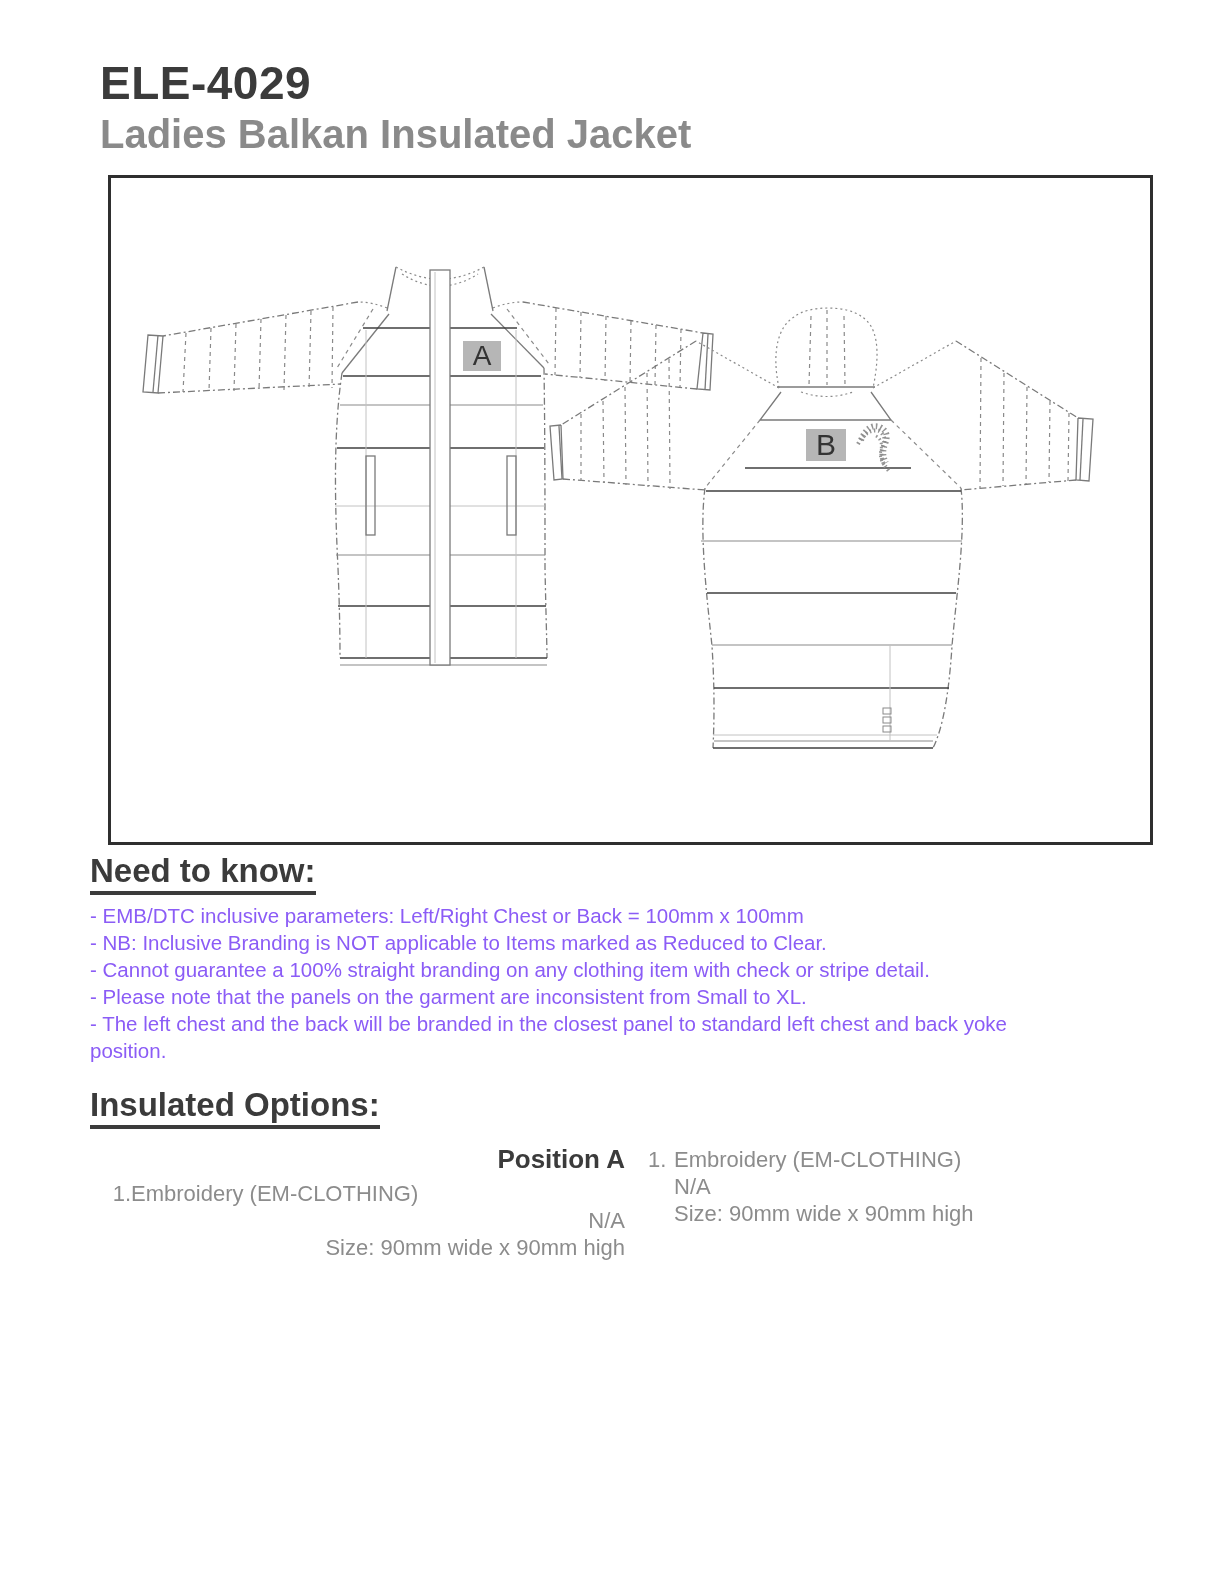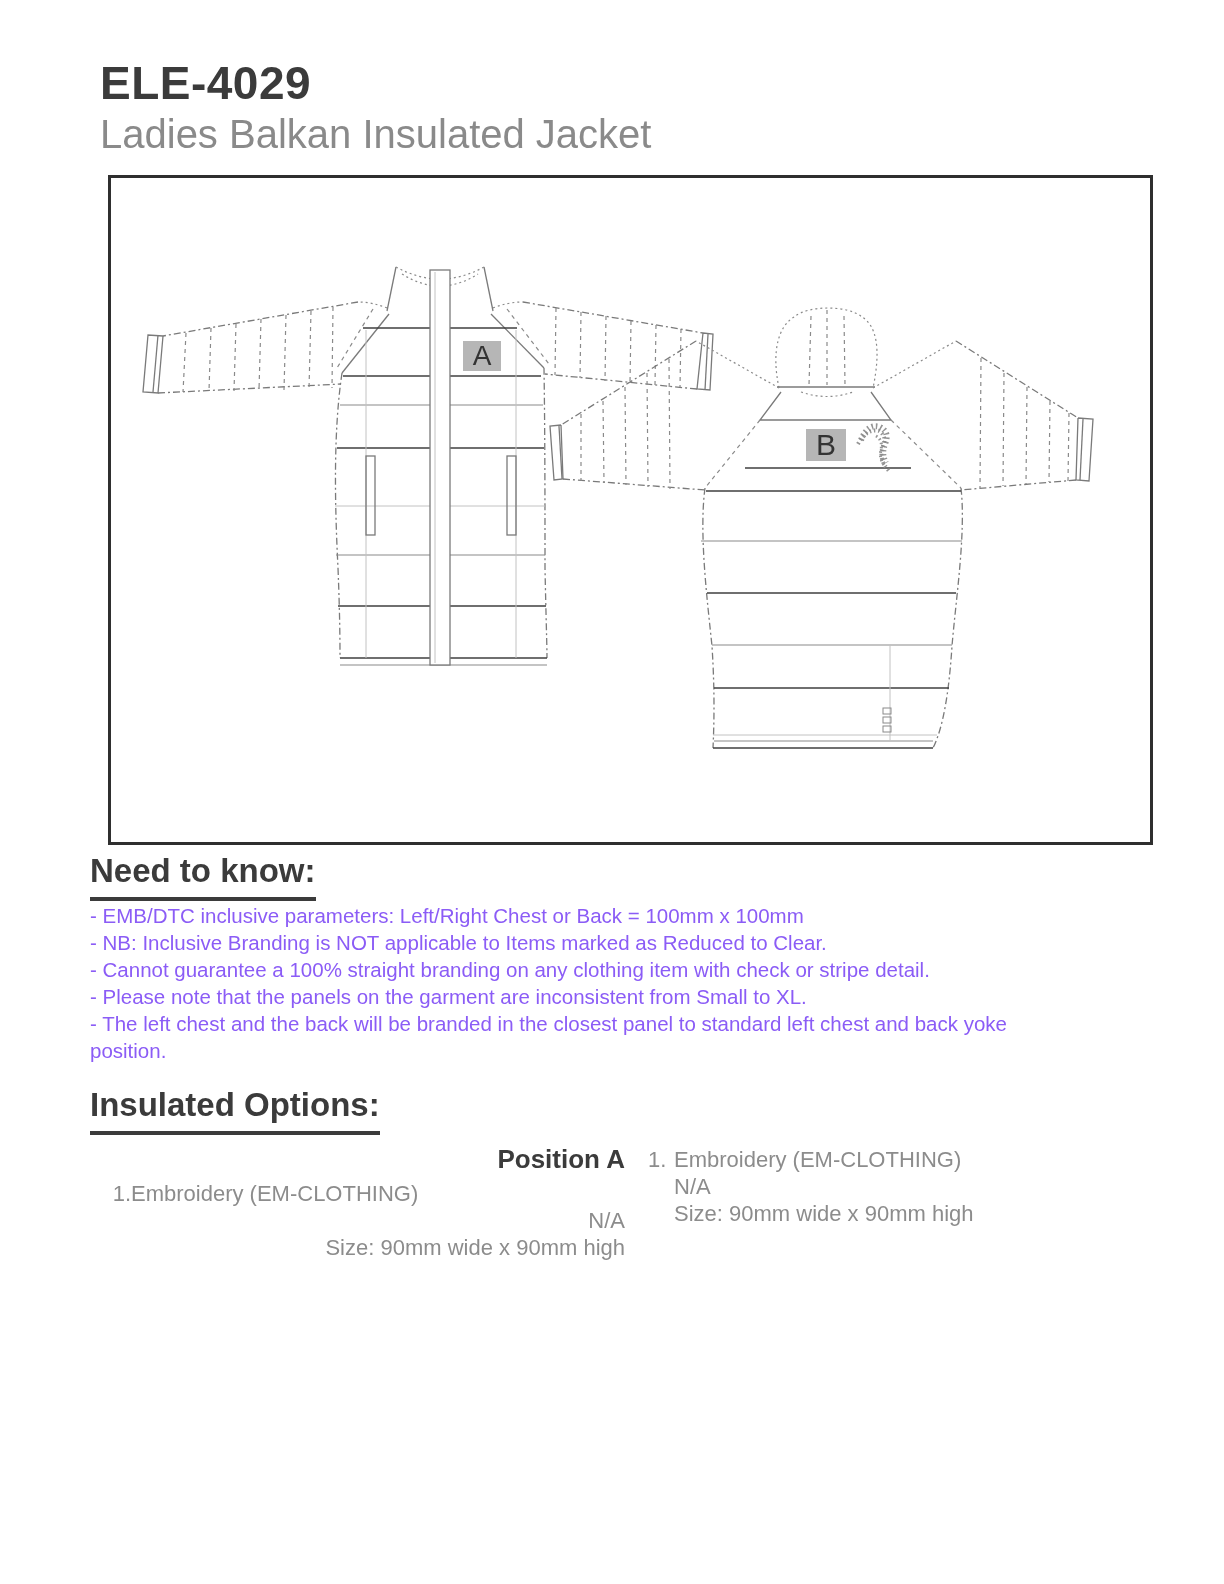--- a/index.html
+++ b/index.html
@@ -16,39 +16,39 @@
     left:100px; top:56px;
     font-size:46px;
     font-weight:bold;
     color:#3b3b3b;
     letter-spacing:0.5px;
   }
   .subtitle{
     position:absolute;
     left:100px; top:112px;
     font-size:40px;
-    font-weight:400;
+    font-weight:700;
     color:#8a8a8a;
   }
   .drawing-box{
     position:absolute;
     left:108px; top:175px;
     width:1039px; height:664px;
     border:3px solid #2f2f2f;
     background:#ffffff;
   }
   .drawing-box svg{display:block;width:100%;height:100%;}
   .section-heading{
     position:absolute;
     margin:0;
     font-size:33px;
     font-weight:bold;
     color:#3b3b3b;
     border-bottom:4px solid #3b3b3b;
-    padding-bottom:7px;
+    padding-bottom:1px;
     display:inline-block;
   }
   #ntk-heading{left:90px; top:852px;}
   #branding-heading{left:90px; top:1086px;}
   .ntk-list{
     position:absolute;
     left:90px; top:902px;
     width:990px;
     font-size:20.5px;
     line-height:27px;

